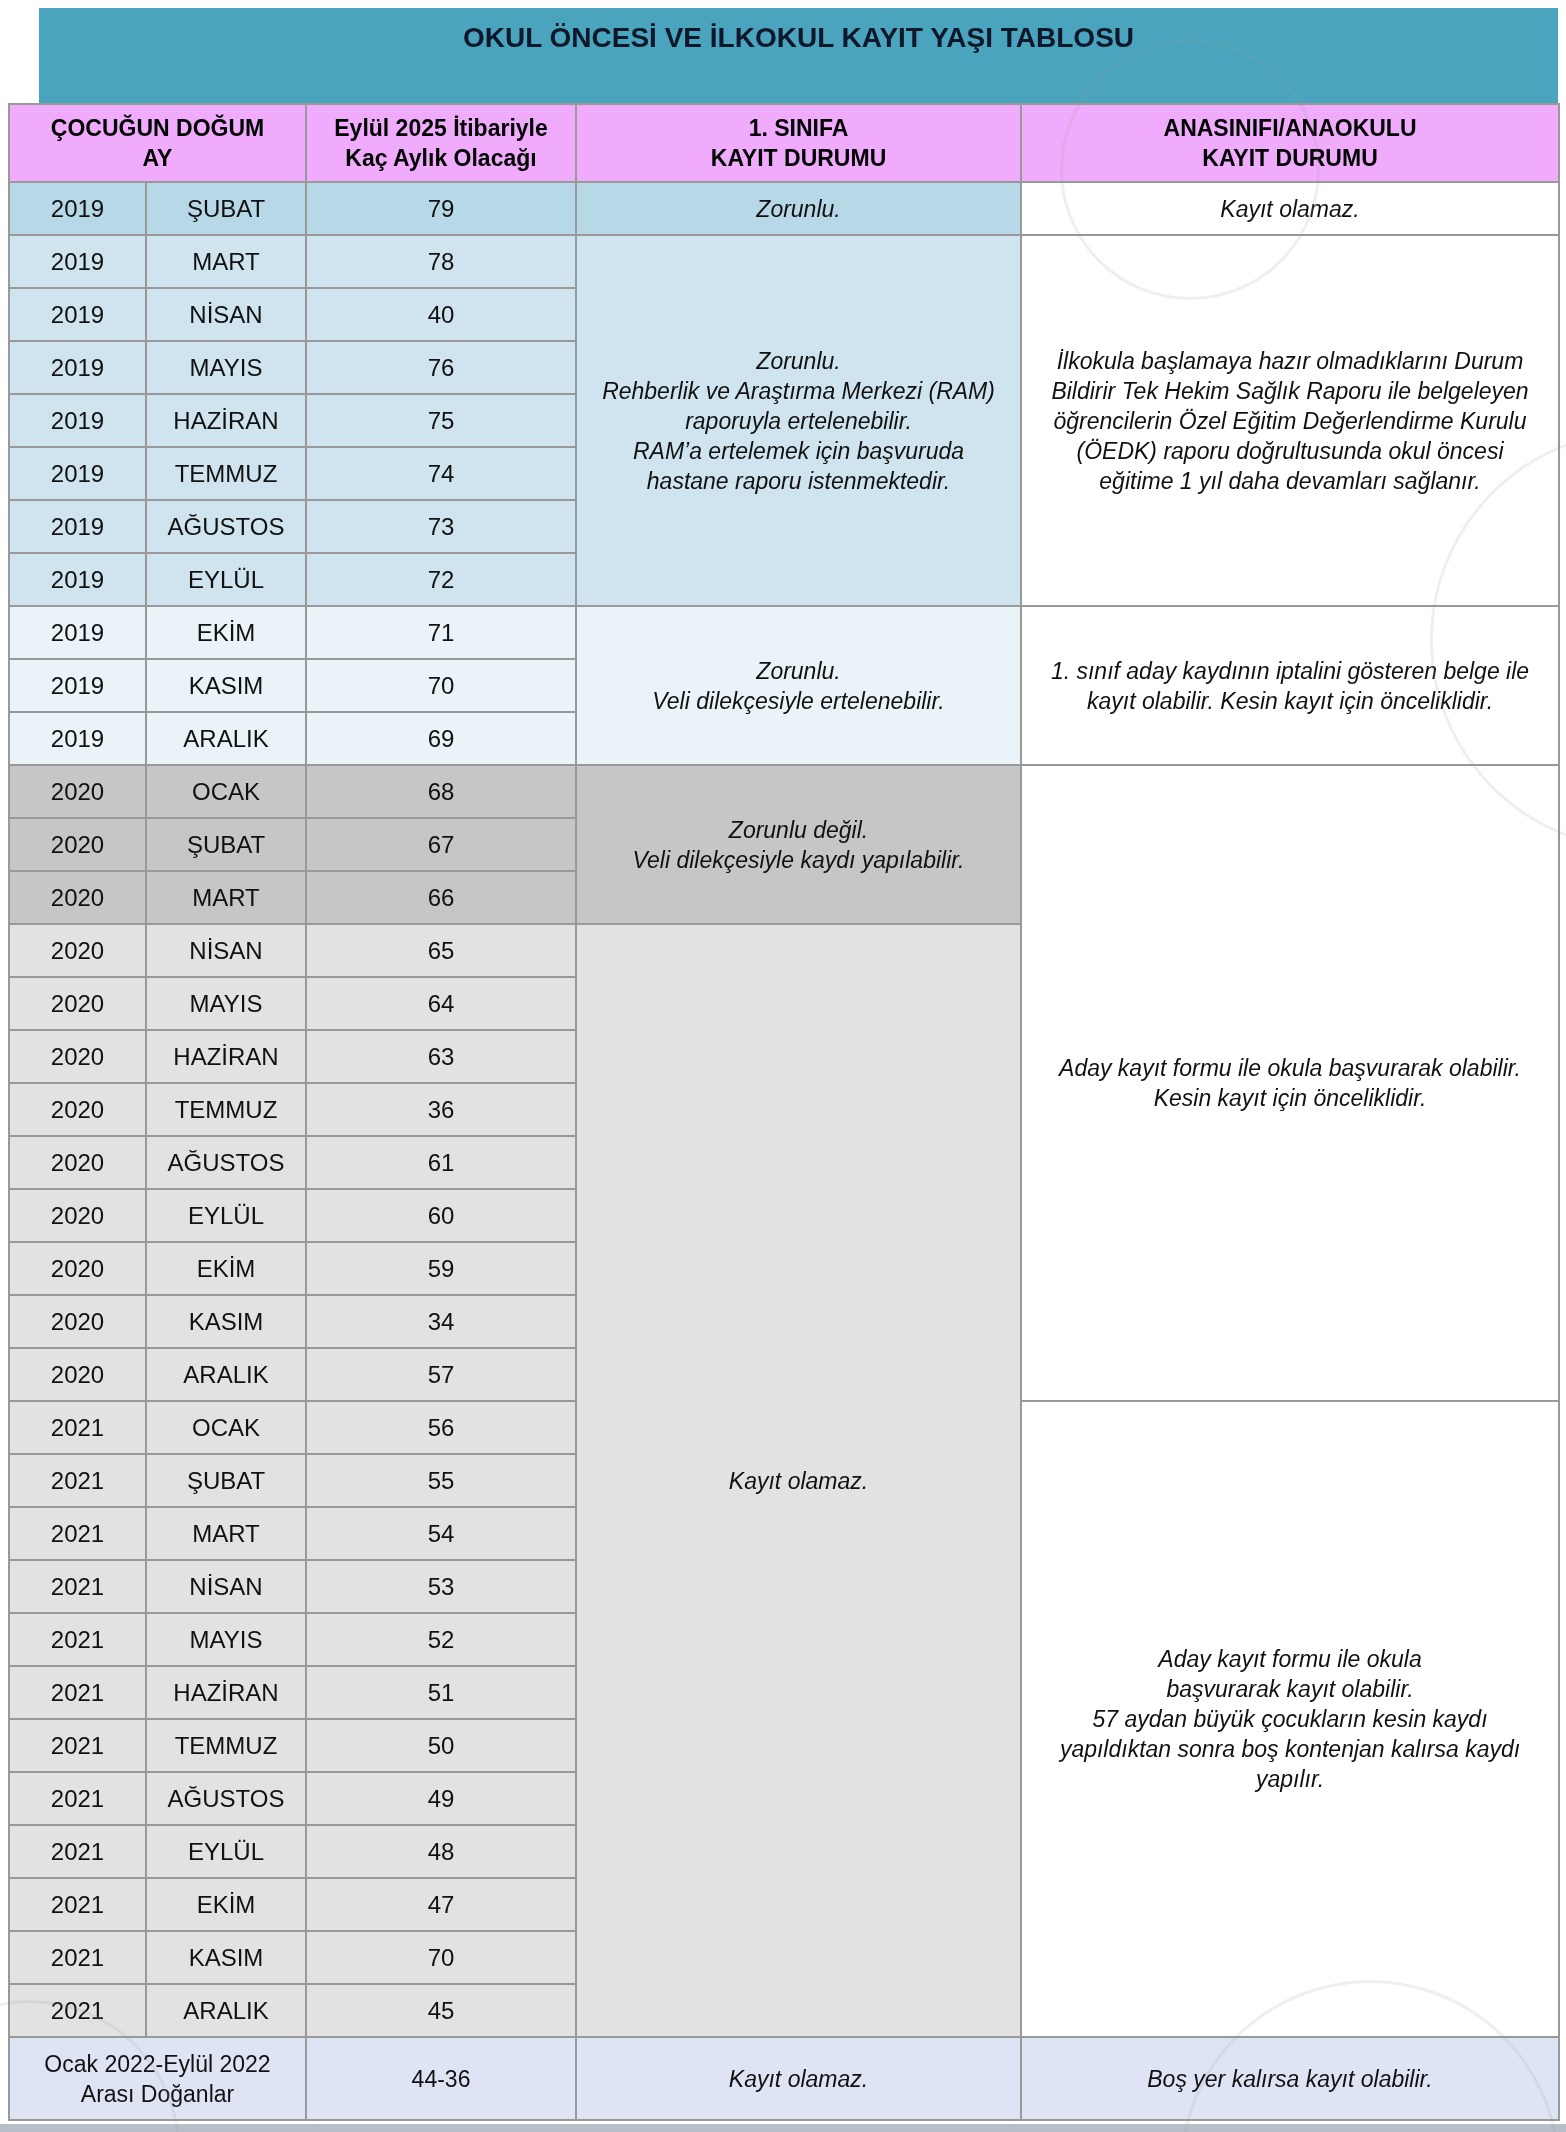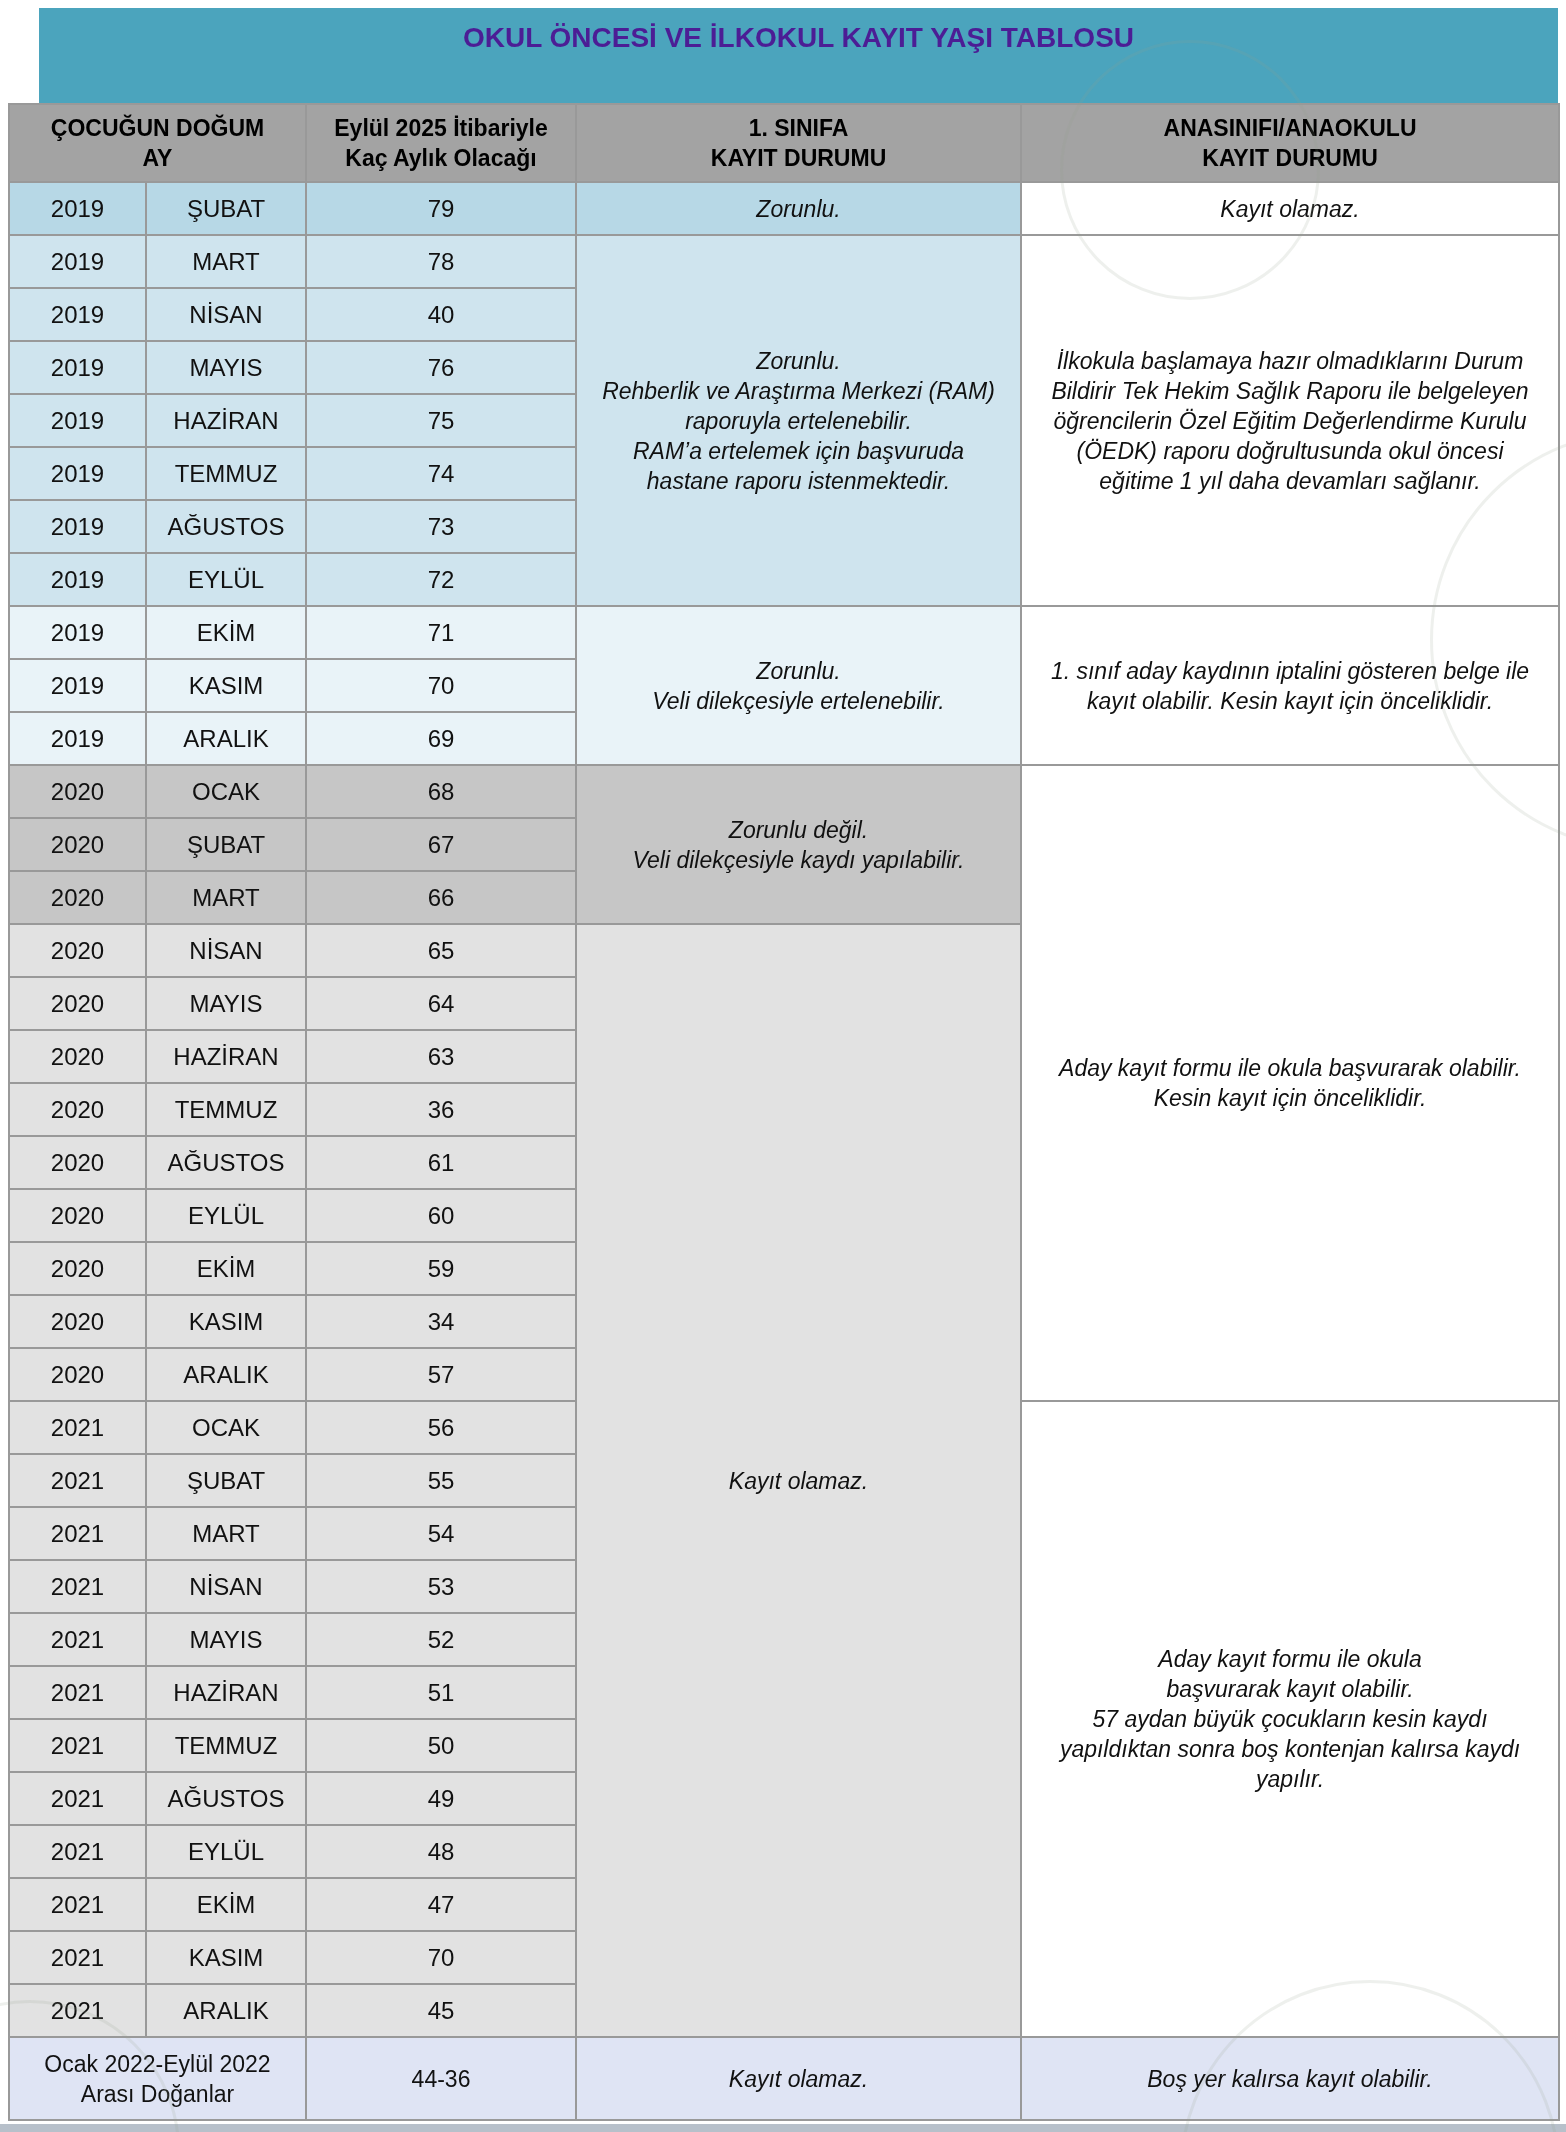--- a/index.html
+++ b/index.html
@@ -13,29 +13,29 @@
     width:1566px;height:2132px;position:relative;background:#ffffff;
     font-family:"Liberation Sans", sans-serif;color:#111;overflow:hidden;
   }
   .watermark{position:absolute;border:3px solid rgba(150,160,140,0.16);border-radius:50%;pointer-events:none;z-index:3;}
   .wm1{width:260px;height:260px;left:1060px;top:40px;}
   .wm2{width:420px;height:420px;left:1430px;top:430px;}
   .wm3{width:300px;height:300px;left:-120px;top:2000px;}
   .wm4{width:380px;height:380px;left:1180px;top:1980px;}
   .sheet{position:absolute;left:8px;top:8px;width:1550px;z-index:2;}
   .title-bar{
-    background:var(--teal);color:#4c1d95;text-align:center;font-weight:bold;
+    background:var(--teal);color:#0f172a;text-align:center;font-weight:bold;
     font-size:28px;line-height:37px;height:95px;padding-top:11px;margin-left:31px;
   }
   table{width:100%;border-collapse:collapse;table-layout:fixed;background:#fff;}
   col.c-year{width:137px;} col.c-month{width:160px;} col.c-age{width:270px;}
   col.c-grade1{width:445px;} col.c-pre{width:538px;}
   th,td{border:2px solid var(--border);text-align:center;vertical-align:middle;}
   thead th{
-    height:78px;background:#a3a3a3;color:#000;font-weight:bold;
+    height:78px;background:#f0abfc;color:#000;font-weight:bold;
     font-size:23px;line-height:30px;white-space:pre-line;
   }
   tbody td{height:53px;font-size:24px;}
   td.status{font-size:23px;line-height:30px;white-space:pre-line;padding:8px 16px;font-style:italic;}
   td.white{background:#ffffff;}
   .tone-blue1{background:var(--blue1);}
   .tone-blue2{background:var(--blue2);}
   .tone-blue3{background:var(--blue3);}
   .tone-gray1{background:var(--gray1);}
   .tone-gray2{background:var(--gray2);}

